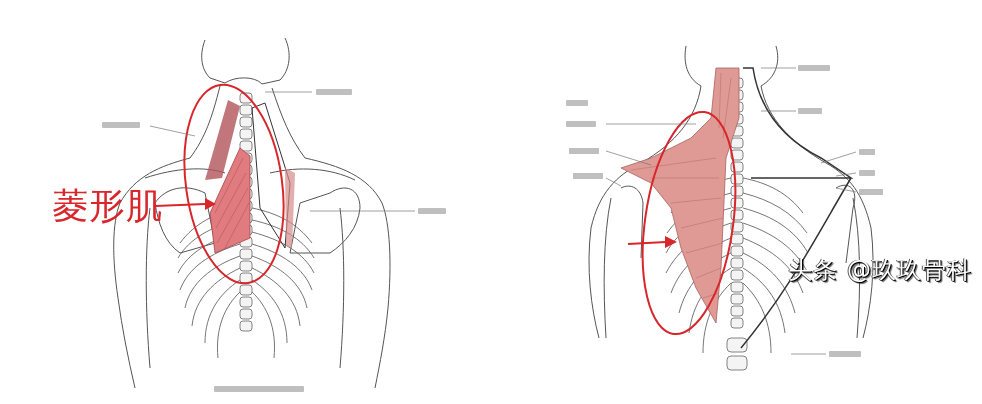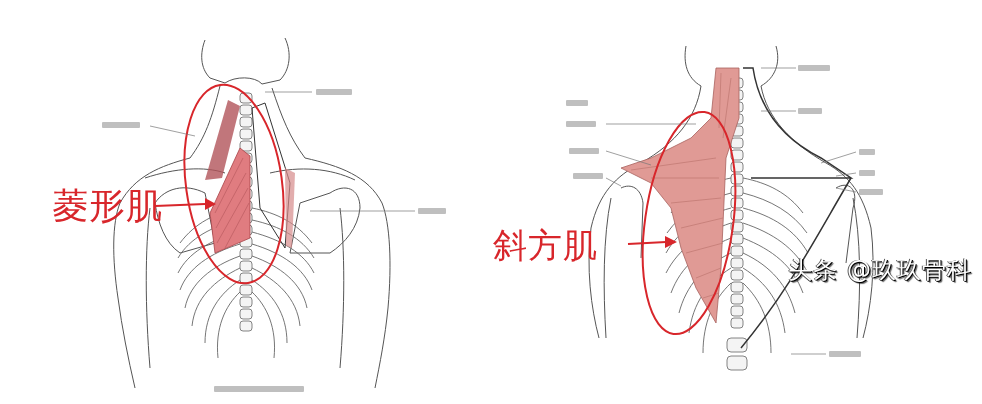--- a/index.html
+++ b/index.html
@@ -198,21 +198,20 @@
       <line x1="115" y1="170" x2="130" y2="178"></line>
       <line x1="270" y1="60" x2="305" y2="60"></line>
       <line x1="270" y1="103" x2="305" y2="103"></line>
       <line x1="330" y1="155" x2="365" y2="144"></line>
       <line x1="345" y1="168" x2="365" y2="165"></line>
       <line x1="345" y1="180" x2="365" y2="184"></line>
       <line x1="300" y1="346" x2="335" y2="346"></line>
     </g>
   </svg>
 
-  <div class="big-label" style="left:2px;top:220px;font-size:34px;">斜方肌</div>
 
   <div class="small-label" style="left:75px;top:92px;"><span class="ph" style="width:22px;"></span></div>
   <div class="small-label" style="left:75px;top:113px;"><span class="ph" style="width:30px;"></span></div>
   <div class="small-label" style="left:78px;top:140px;"><span class="ph" style="width:30px;"></span></div>
   <div class="small-label" style="left:82px;top:165px;"><span class="ph" style="width:30px;"></span></div>
   <div class="small-label" style="left:307px;top:57px;"><span class="ph" style="width:32px;"></span></div>
   <div class="small-label" style="left:307px;top:100px;"><span class="ph" style="width:24px;"></span></div>
   <div class="small-label" style="left:368px;top:141px;"><span class="ph" style="width:16px;"></span></div>
   <div class="small-label" style="left:368px;top:162px;"><span class="ph" style="width:16px;"></span></div>
   <div class="small-label" style="left:368px;top:181px;"><span class="ph" style="width:24px;"></span></div>

